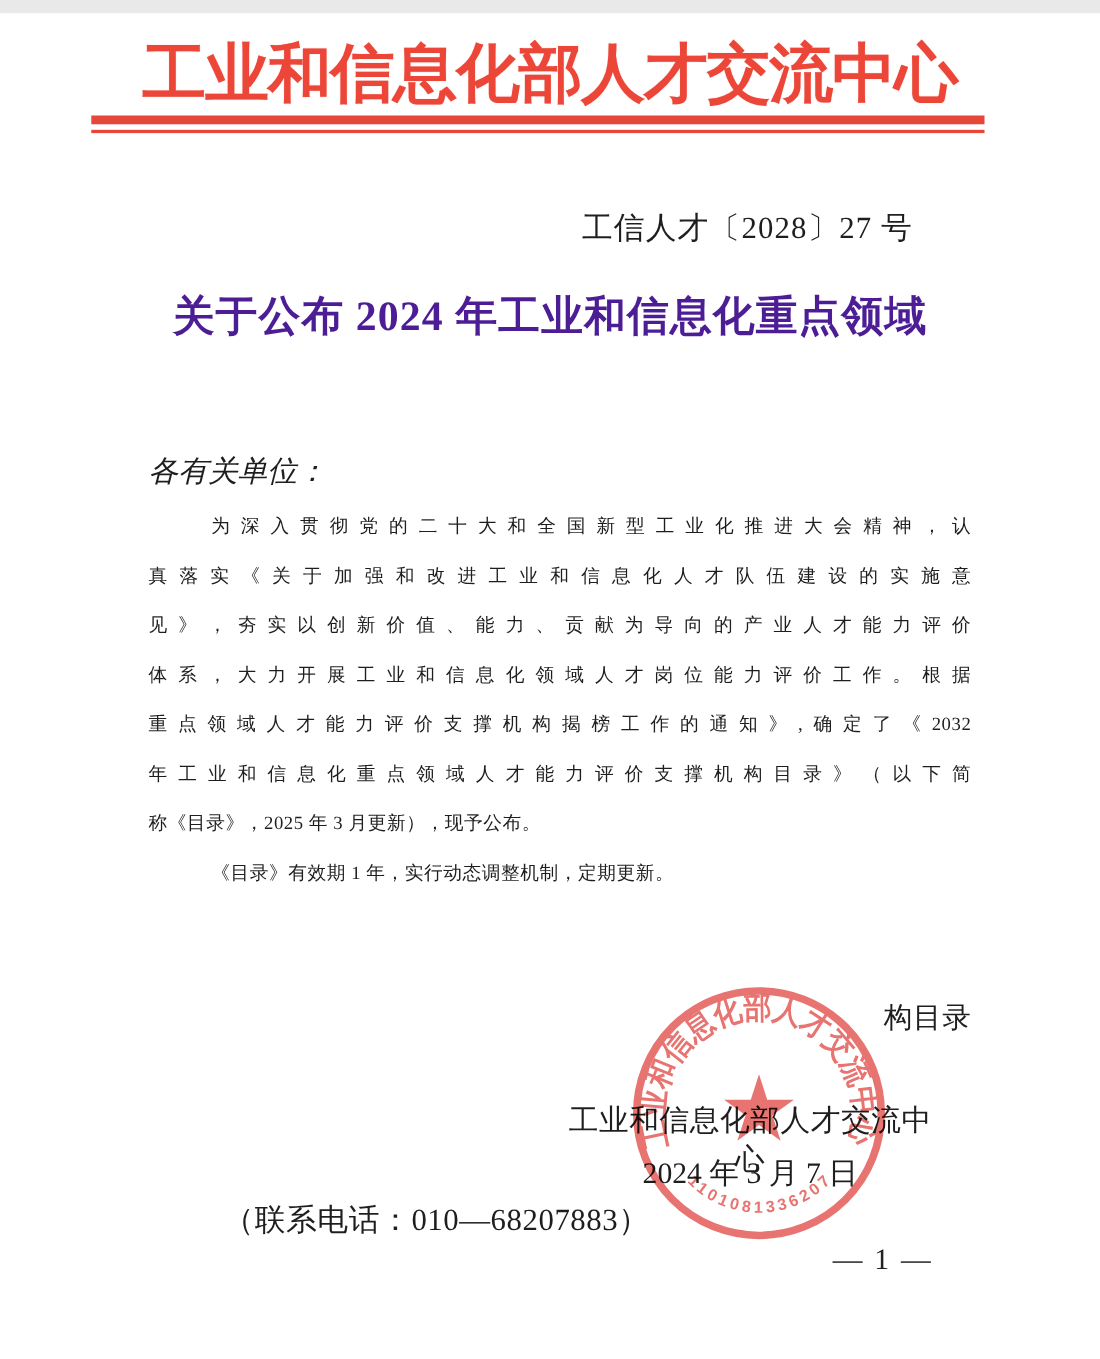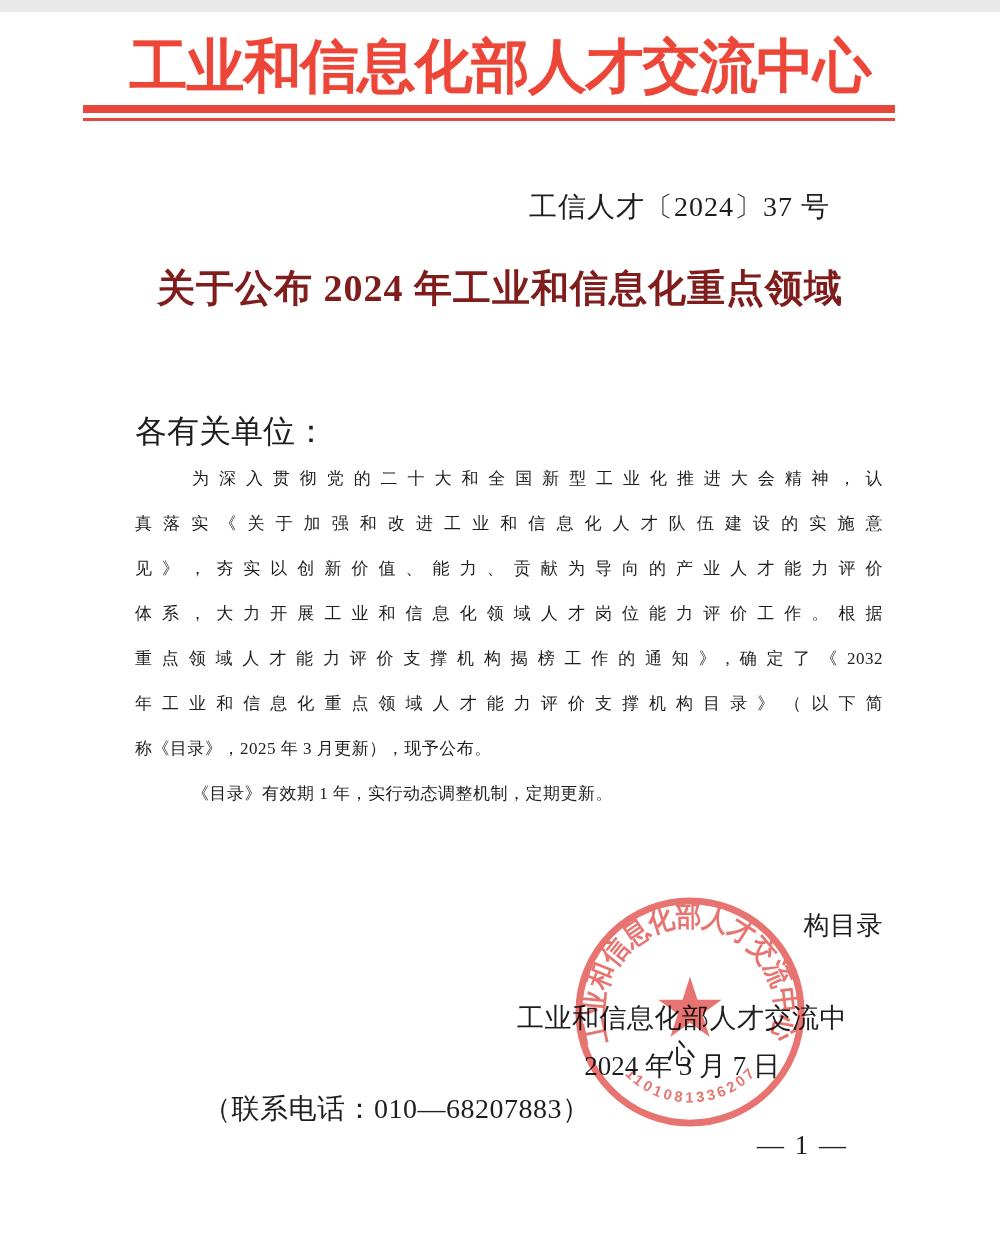--- a/index.html
+++ b/index.html
@@ -34,26 +34,27 @@
     letter-spacing: 1px;
   }
   .doc-title {
     position: absolute;
     top: 252px; left: 0; width: 100%;
     text-align: center;
     font-size: 38px;
     font-weight: bold;
     line-height: 48px;
     letter-spacing: 1px;
-    color: #7f1d1d;
+    color: #4c1d95;
   }
   .salutation {
     position: absolute;
     top: 398px; left: 135px;
-    font-size: 32px;
+    font-size: 27px;
+    font-style: italic;
   }
   .body-lines {
     position: absolute;
     top: 444px; left: 135px;
     width: 748px;
   }
   .bline {
     font-size: 17px;
     line-height: 45px;
     height: 45px;
@@ -107,21 +108,21 @@
 </style>
 </head>
 <body>
 
 <div class="page">
 
   <div class="letterhead">工业和信息化部人才交流中心</div>
   <div class="rule rule-h-thick"></div>
   <div class="rule rule-h-thin"></div>
 
-  <div class="doc-number">工信人才〔2024〕37 号</div>
+  <div class="doc-number">工信人才〔2028〕27 号</div>
 
   <div class="doc-title">
     <div>关于公布 2024 年工业和信息化重点领域</div>
   </div>
 
   <div class="salutation">各有关单位：</div>
   <div class="body-lines">
       <div class="bline indent fill">为深入贯彻党的二十大和全国新型工业化推进大会精神，认</div>
       <div class="bline fill">真落实《关于加强和改进工业和信息化人才队伍建设的实施意</div>
       <div class="bline fill">见》，夯实以创新价值、能力、贡献为导向的产业人才能力评价</div>

